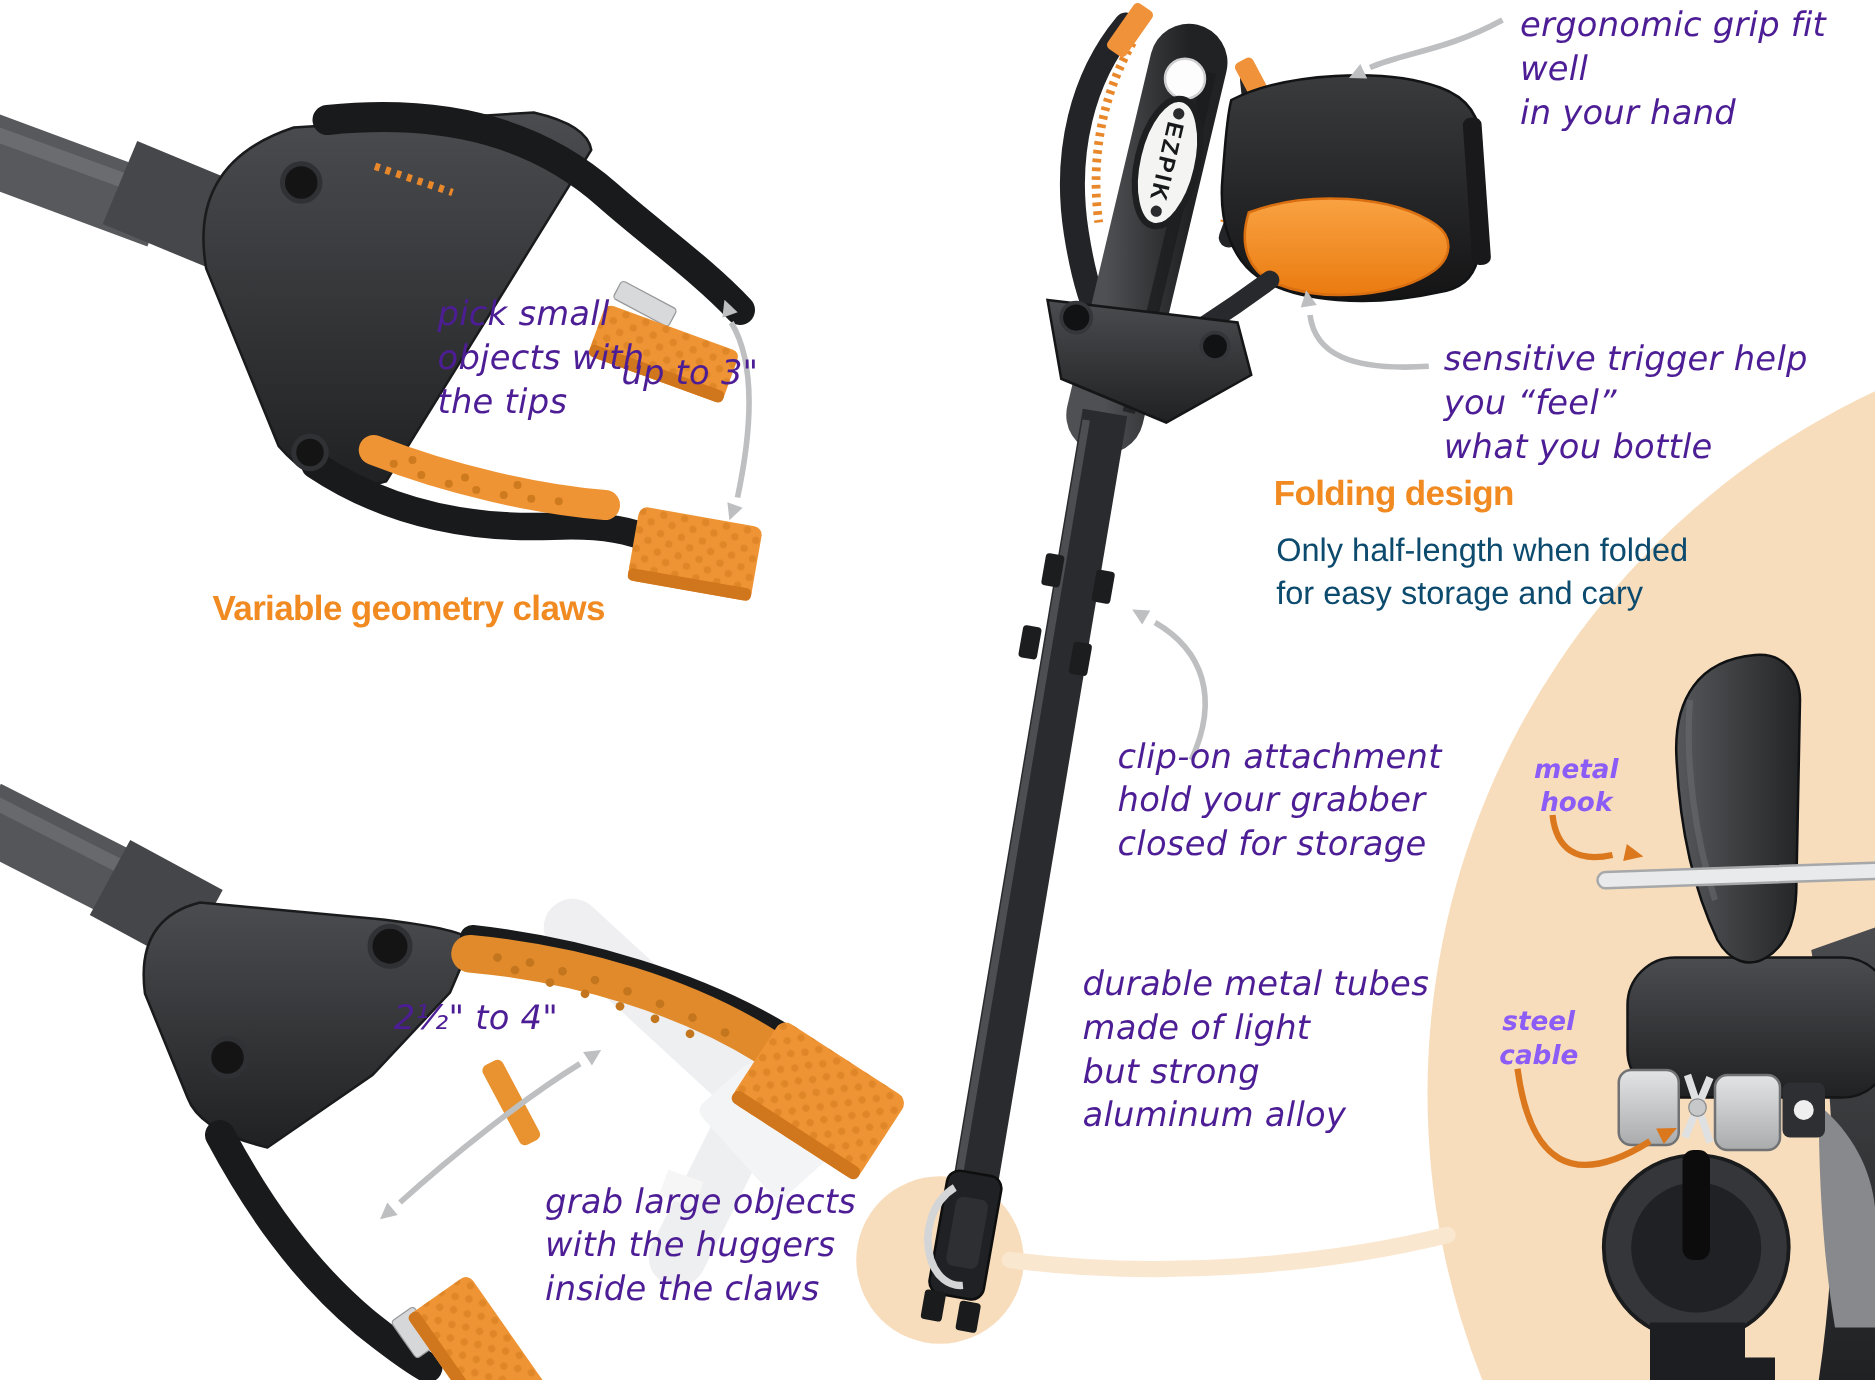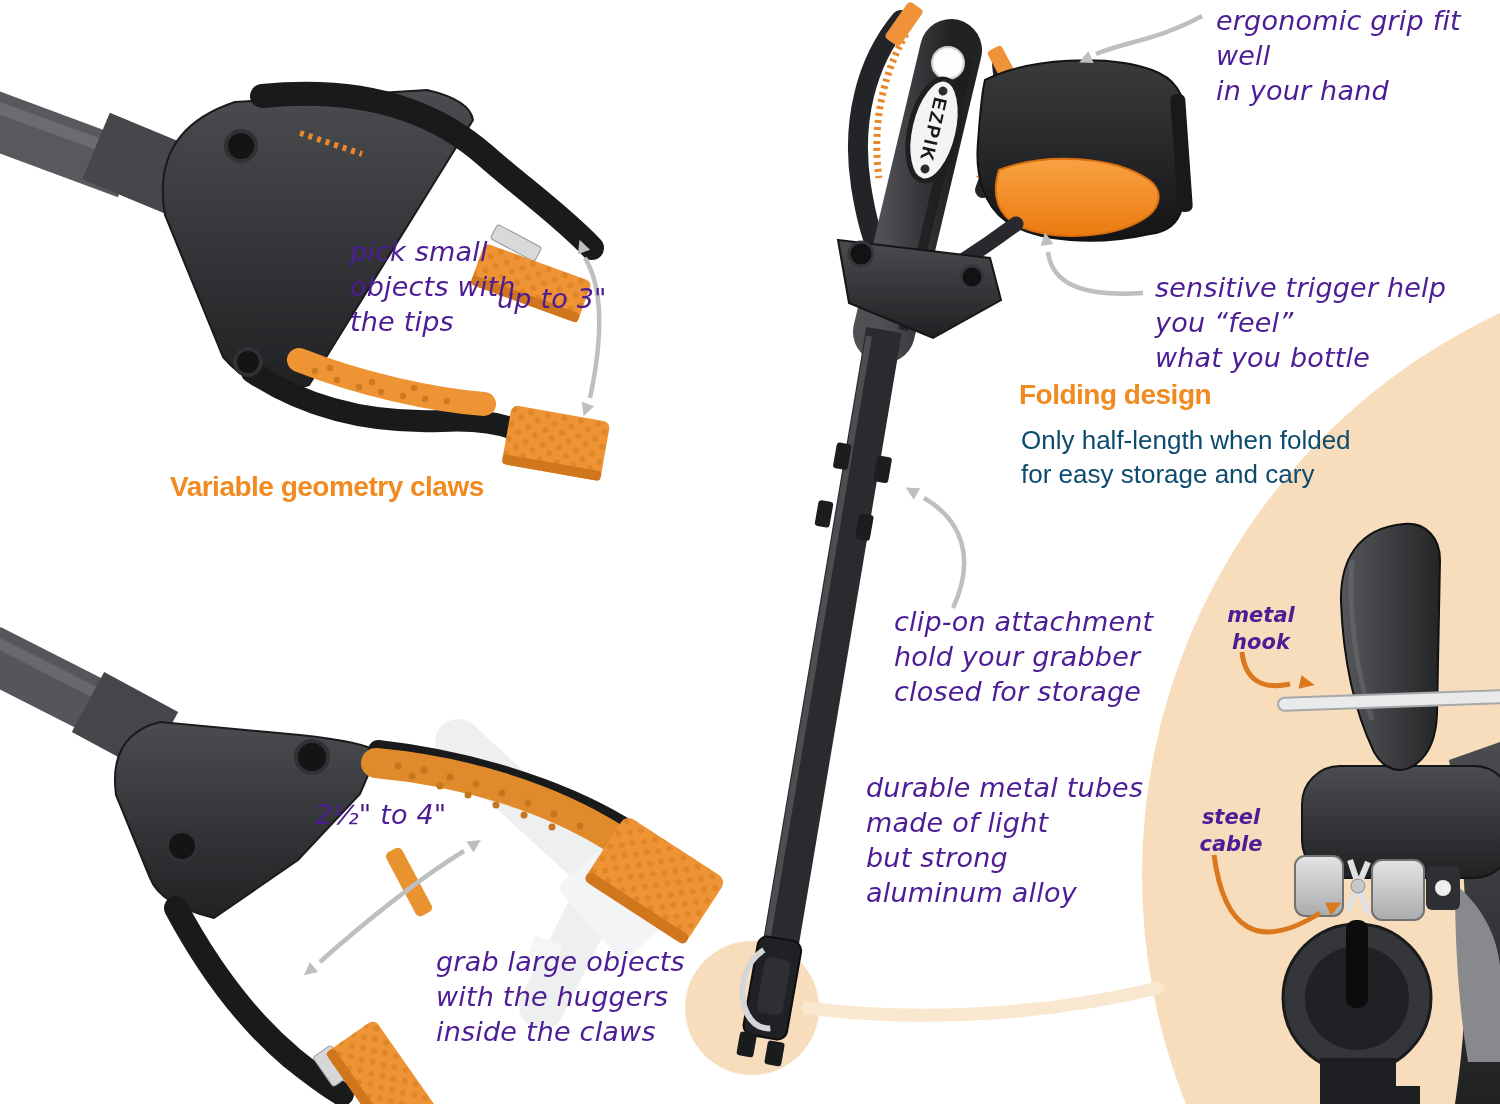--- a/index.html
+++ b/index.html
@@ -3,35 +3,35 @@
 <meta charset="utf-8">
 <style>
   html,body{margin:0;padding:0;background:#fff;}
   #canvas{position:relative;width:1500px;height:1104px;overflow:hidden;background:#ffffff;
           font-family:"Liberation Sans",sans-serif;}
   #art{position:absolute;left:0;top:0;width:1500px;height:1104px;}
   .txt{position:absolute;white-space:pre-line;}
   .note{font-family:"DejaVu Sans",sans-serif;font-style:italic;font-size:27px;line-height:1.3;
         color:#4c1d95;letter-spacing:.2px;}
   .note-orange{font-family:"DejaVu Sans",sans-serif;font-style:italic;font-weight:600;
-        font-size:21px;line-height:1.28;color:#4c1d95;text-align:center;}
+        font-size:21px;line-height:1.28;color:#8b5cf6;text-align:center;}
   .h-orange{font-family:"Liberation Sans",sans-serif;font-weight:bold;font-size:28px;
         letter-spacing:-0.5px;color:#F08A21;}
   .body-text{font-family:"Liberation Sans",sans-serif;font-size:26px;line-height:1.3;color:#0c4a6e;}
   #note-pick-small{left:350px;top:234px;}
   #label-up-to-3{left:497px;top:281px;}
   #heading-variable{left:122px;top:471px;margin-left:48px;}
   #body-variable{left:123px;top:519px;}
   #label-range{left:315px;top:797px;}
   #note-grab-large{left:436px;top:944px;}
   #note-ergonomic{left:1216px;top:3px;}
   #note-trigger{left:1155px;top:270px;}
   #heading-folding{left:1019px;top:379px;}
   #body-folding{left:1021px;top:424px;}
-  #note-clip-on{left:894px;top:604px;}
+  #note-clip-on{left:894px;top:588px;}
   #note-tubes{left:866px;top:770px;}
   #label-metal-hook{left:1222px;top:602px;width:78px;}
   #label-steel-cable{left:1188px;top:804px;width:86px;}
 </style>
 </head>
 <body>
 
 <div id="canvas">
 
 <svg id="art" viewBox="0 0 1500 1104">

